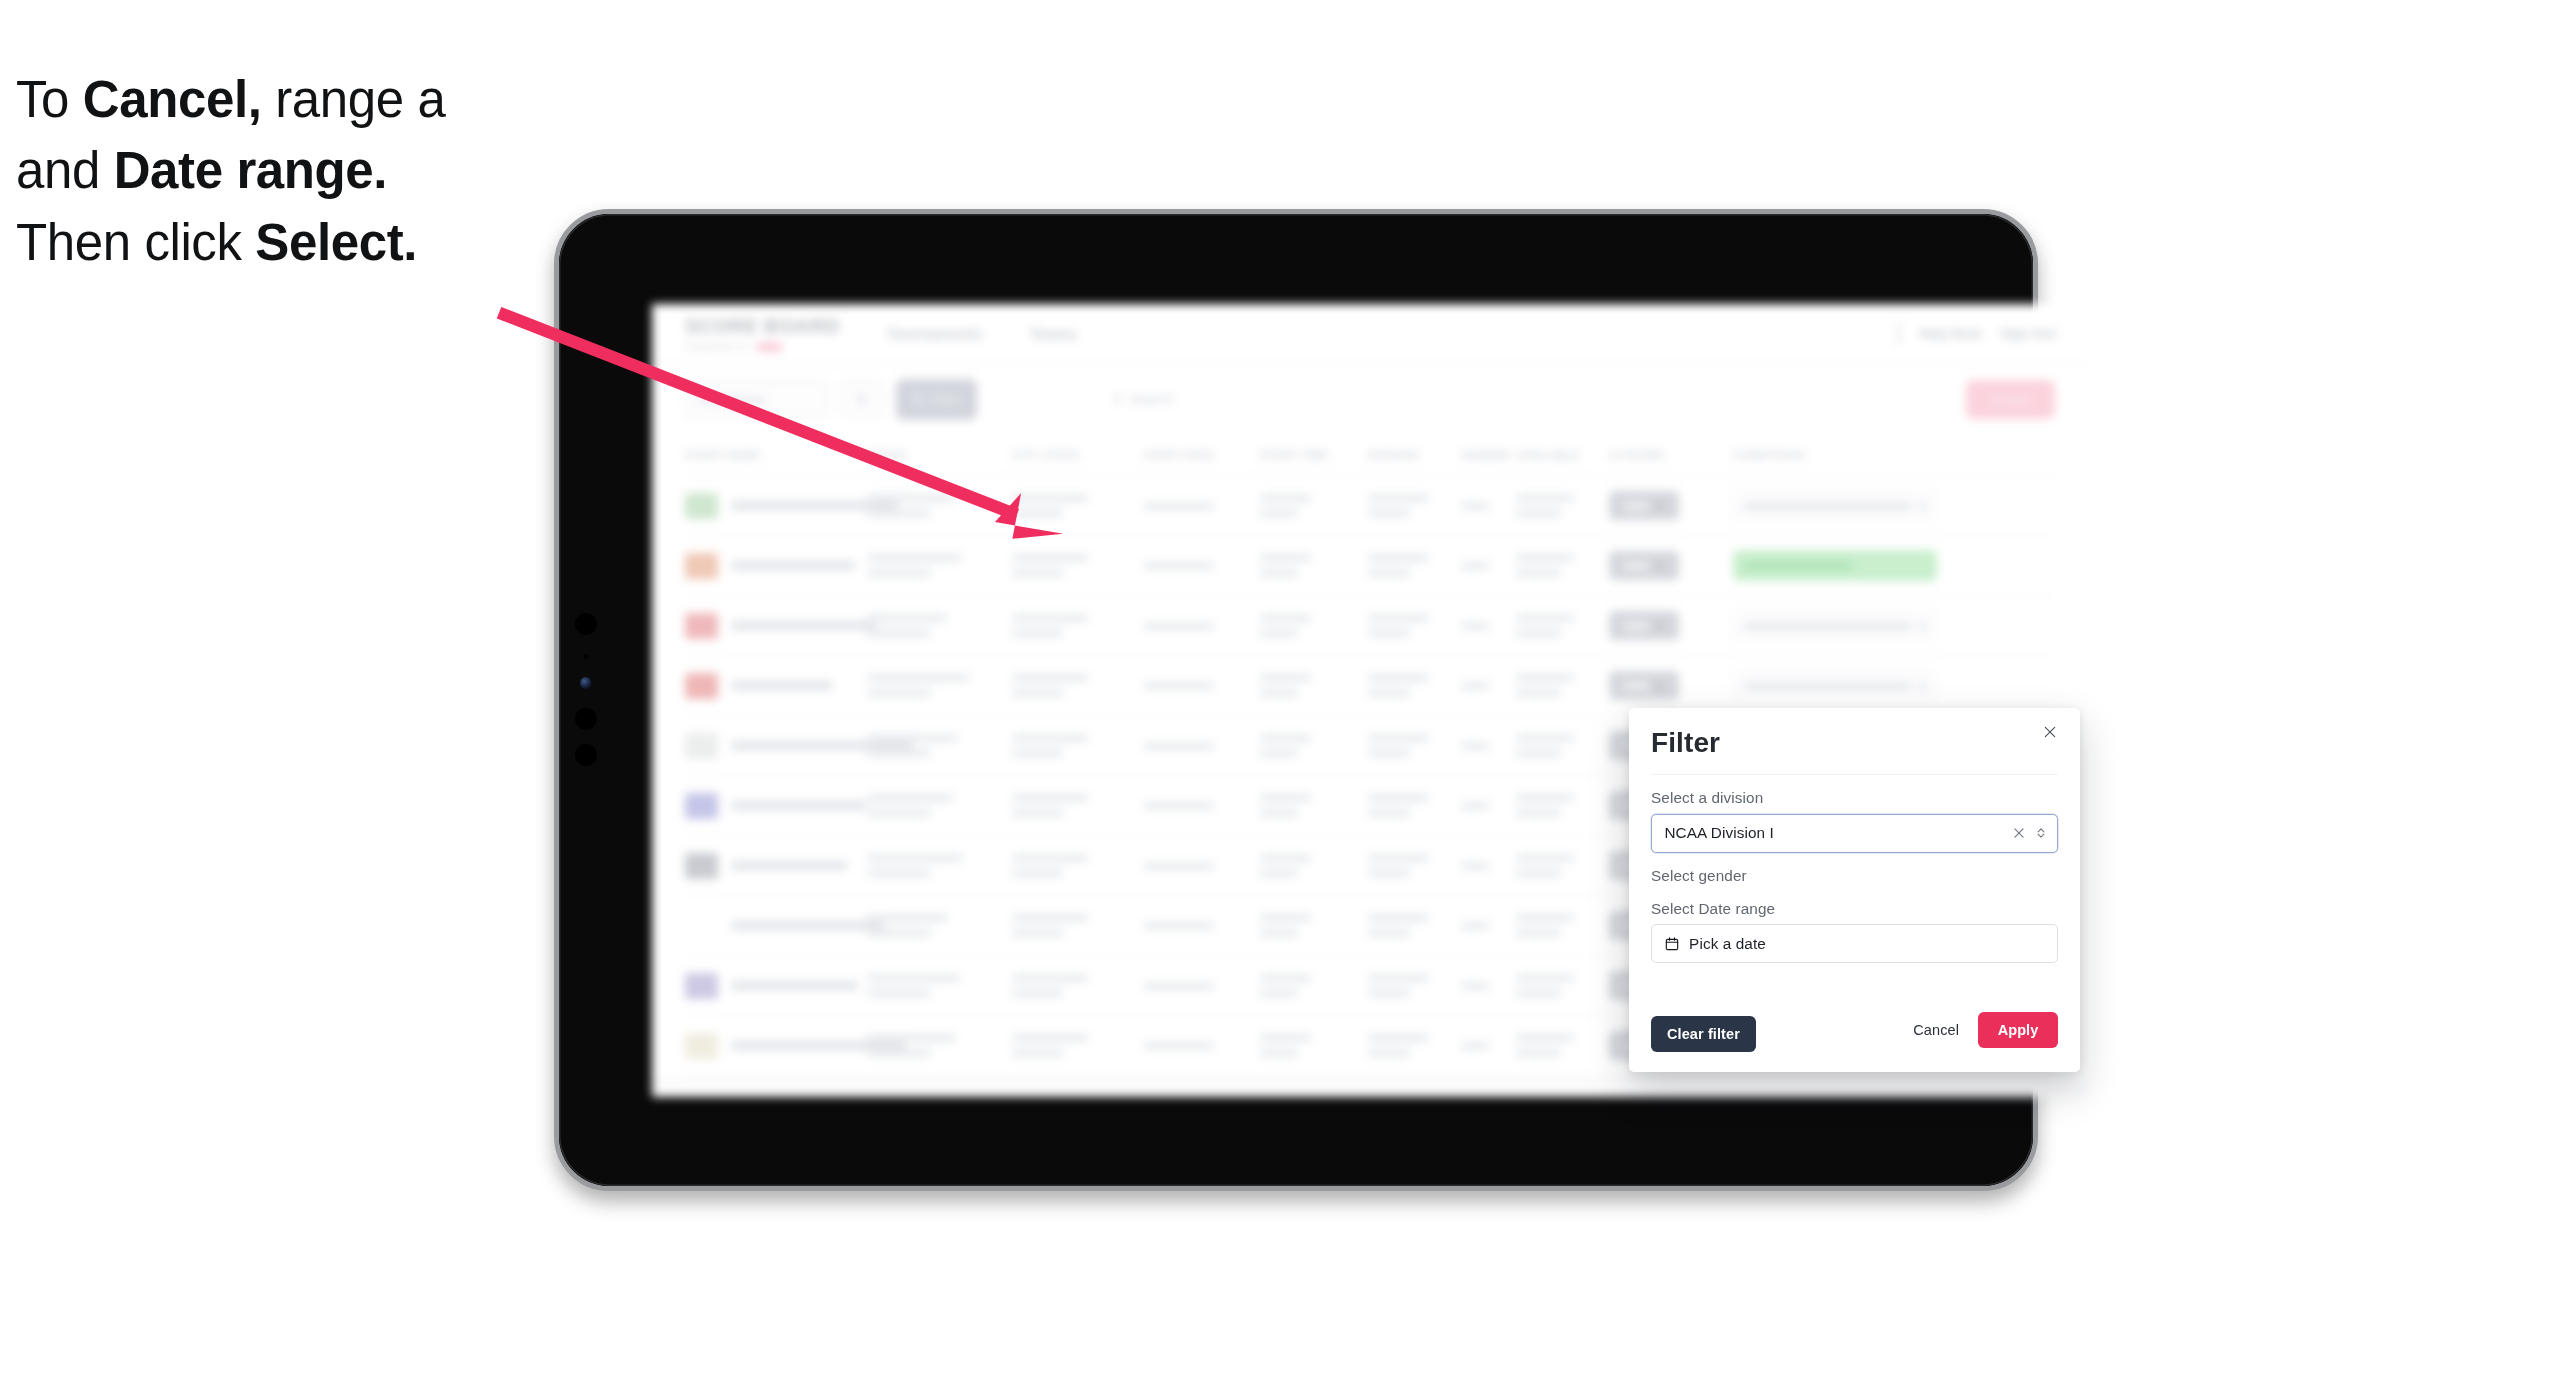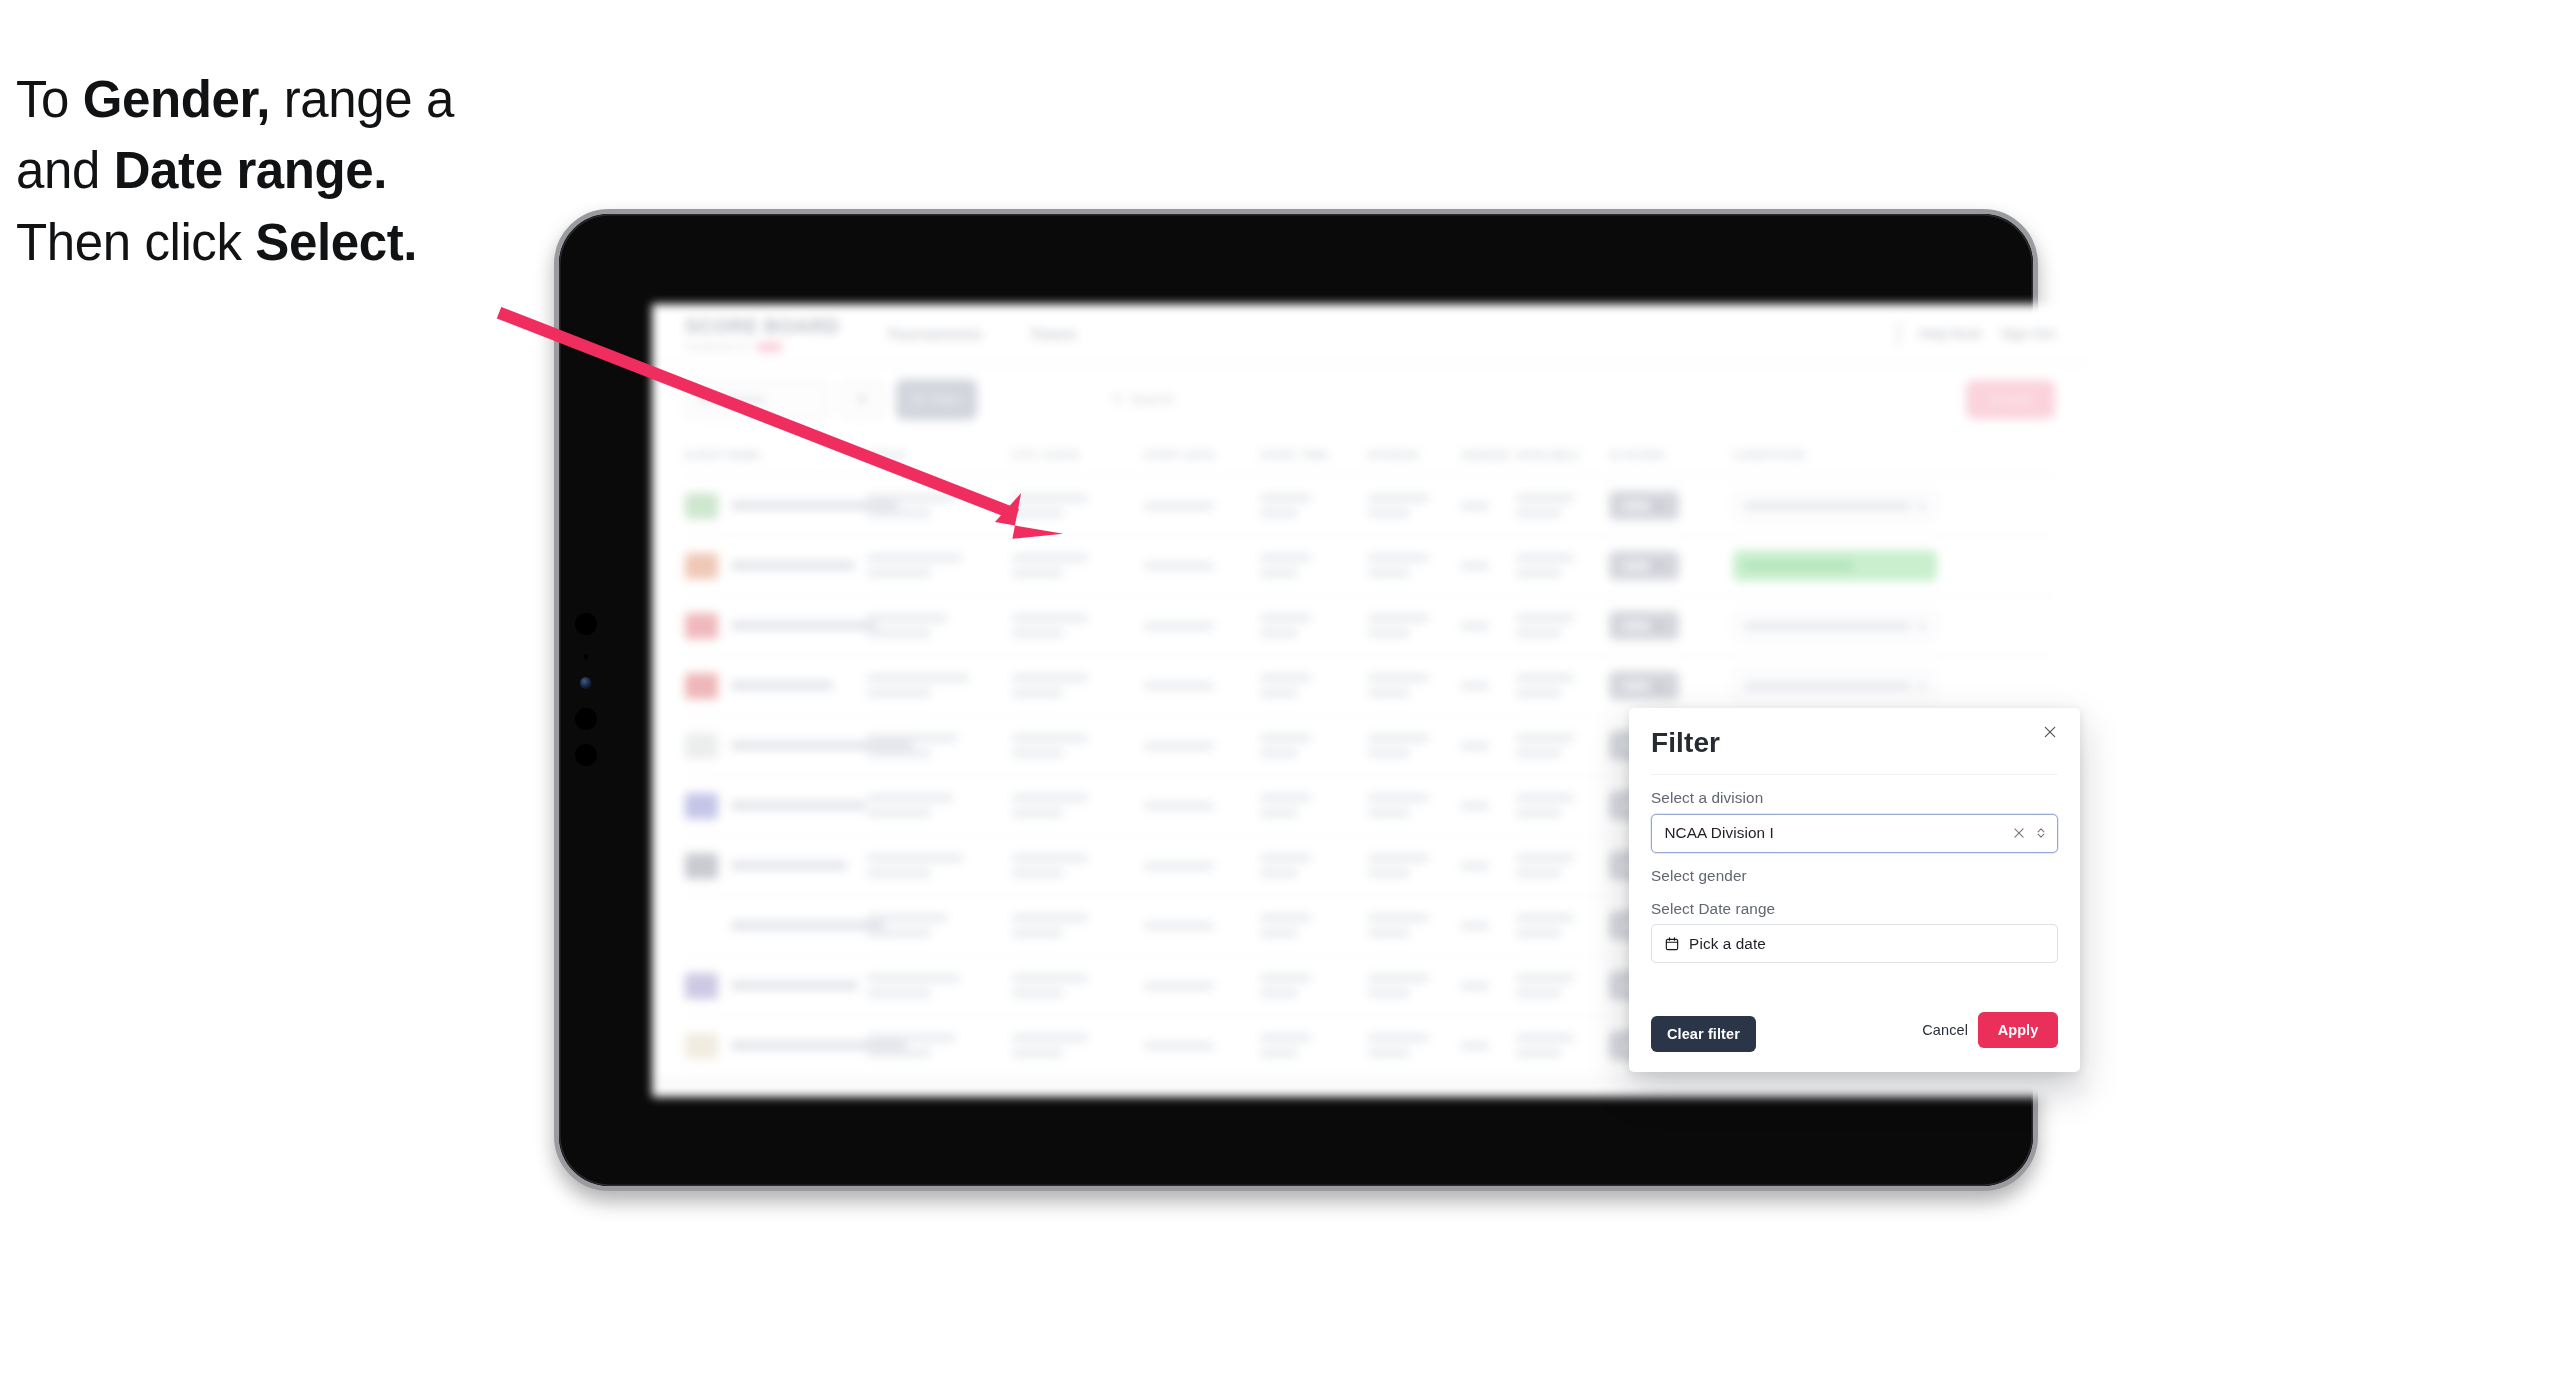--- a/index.html
+++ b/index.html
@@ -285,21 +285,21 @@
     background: #2a3647;
     color: #ffffff;
     font-size: 14.5px;
     font-weight: 600;
     display: flex; align-items: center; justify-content: center;
     border: none;
     font-family: inherit;
     letter-spacing: 0.1px;
     margin-top: 8px;
   }
-  #actions-right { margin-left: auto; display: flex; align-items: center; gap: 10px; justify-content: flex-end; }
+  #actions-right { margin-left: auto; display: flex; align-items: center; gap: 19px; justify-content: flex-end; }
   #btn-cancel {
     background: none; border: none; font-family: inherit;
     font-size: 14.5px; color: #2b3038; letter-spacing: 0.1px;
   }
   #btn-apply {
     height: 36px;
     padding: 0 19.6px;
     border-radius: 5.8px;
     background: #ea2f5b;
     color: #ffffff;
@@ -315,21 +315,21 @@
     position: absolute;
     left: 0; top: 0;
     width: 2576px; height: 1386px;
     pointer-events: none;
   }
 </style>
 </head>
 <body>
 
 <div id="caption">
-  <span class="ln"><span>To </span><span class="b">Gender,</span><span> range a</span></span>
+  <span class="ln"><span>To </span><span class="b">Cancel,</span><span> range a</span></span>
   <span class="ln"><span>and </span><span class="b">Date range.</span></span>
   <span class="ln"><span>Then click </span><span class="b">Select.</span></span>
 </div>
 
 <div id="tablet">
   <div id="tablet-frame"></div>
   <div id="tablet-inner-edge"></div>
 
   <div id="sensor-cluster">
     <div class="sensor big" style="top:0px"></div>

